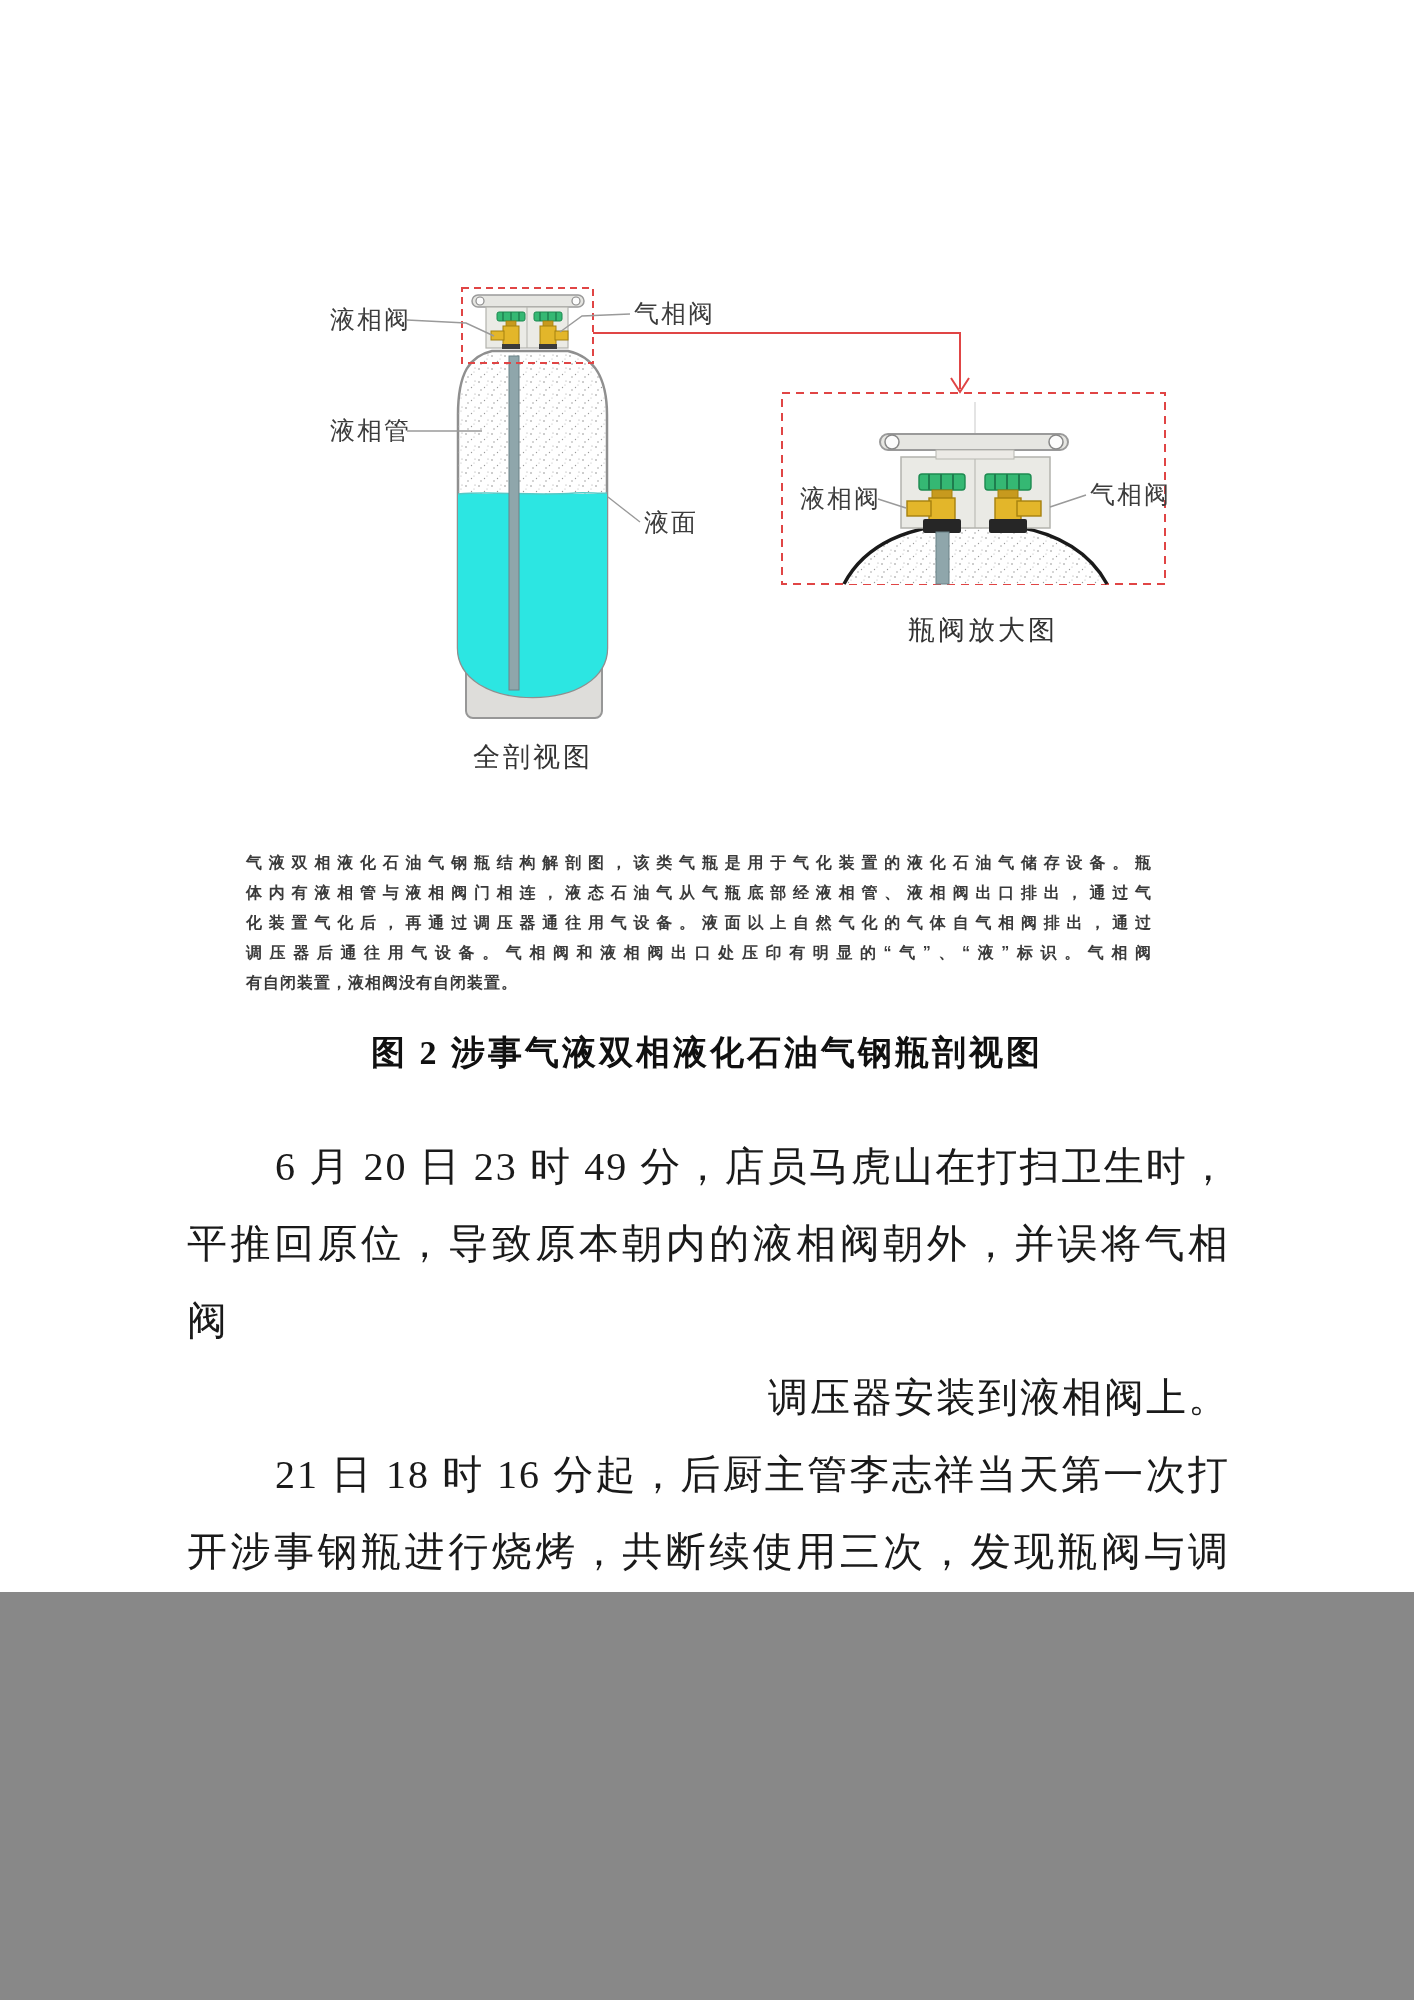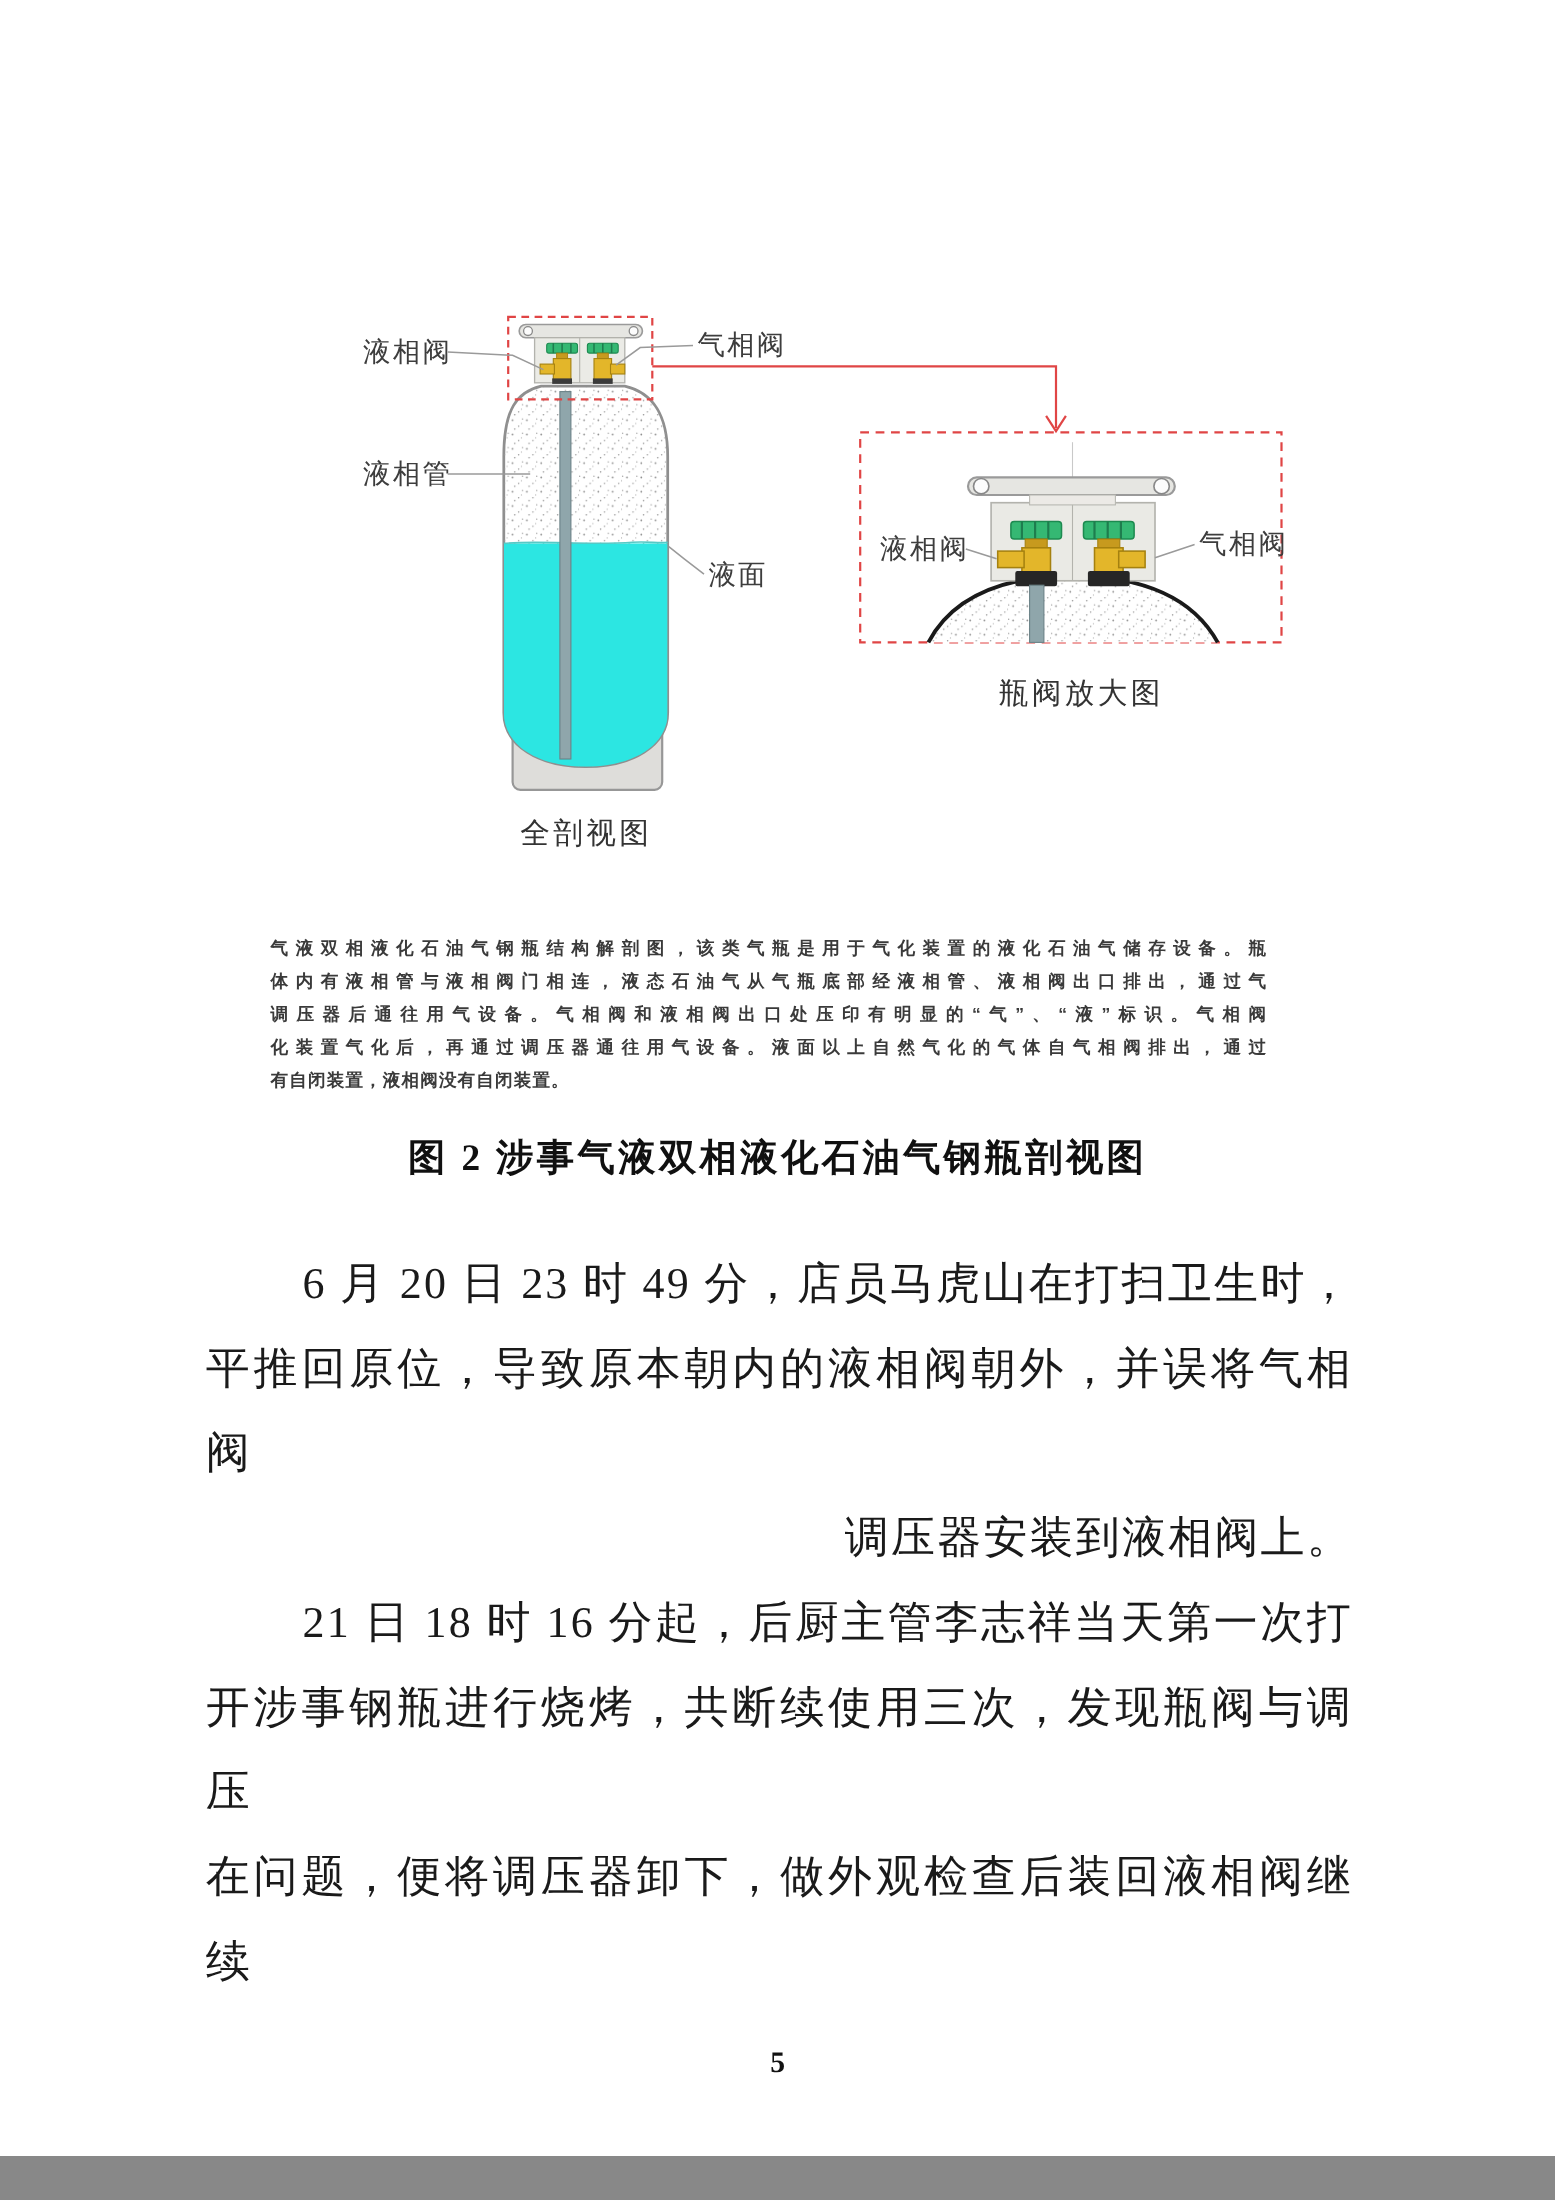--- a/index.html
+++ b/index.html
@@ -1,17 +1,17 @@
 <!DOCTYPE html>
 <html><head>
 <meta charset="utf-8">
 <style>
   html,body{margin:0;padding:0;background:#888;}
   .page{
-    position:relative;width:1414px;height:1960px;background:#ffffff;
+    position:relative;width:1414px;height:1592px;background:#ffffff;
     margin:0 auto;overflow:hidden;
     font-family:"Liberation Serif","DejaVu Serif",serif;
   }
   .abs{position:absolute;}
   
   .note{
     left:246px;top:848px;width:906px;
     font-family:"Liberation Sans","DejaVu Sans",sans-serif;
     font-size:16px;line-height:30px;font-weight:600;
     color:#3a3a3a;letter-spacing:1px;
@@ -168,22 +168,22 @@
       <polyline class="leader" points="648,289 676,298"></polyline>
       <text class="lbl" x="860" y="293">气相阀</text>
       <polyline class="leader" points="856,285 820,297"></polyline>
       <text class="cap" x="753" y="429" text-anchor="middle">瓶阀放大图</text>
     </g>
   </svg>
 
   <div class="abs note">
     <div class="nline j">气液双相液化石油气钢瓶结构解剖图，该类气瓶是用于气化装置的液化石油气储存设备。瓶</div>
     <div class="nline j">体内有液相管与液相阀门相连，液态石油气从气瓶底部经液相管、液相阀出口排出，通过气</div>
+    <div class="nline j">化装置气化后，再通过调压器通往用气设备。液面以上自然气化的气体自气相阀排出，通过</div>
     <div class="nline j">调压器后通往用气设备。气相阀和液相阀出口处压印有明显的“气”、“液”标识。气相阀</div>
-    <div class="nline j">化装置气化后，再通过调压器通往用气设备。液面以上自然气化的气体自气相阀排出，通过</div>
     <div class="nline l">有自闭装置，液相阀没有自闭装置。</div>
   </div>
 
   <div class="abs caption">图 2  涉事气液双相液化石油气钢瓶剖视图</div>
 
   <div class="abs bodytext">
     <div>
       <div class="bline j indent">6 月 20 日 23 时 49 分，店员马虎山在打扫卫生时，</div>
       <div class="bline j">平推回原位，导致原本朝内的液相阀朝外，并误将气相阀</div>
       <div class="bline l">调压器安装到液相阀上。</div>

